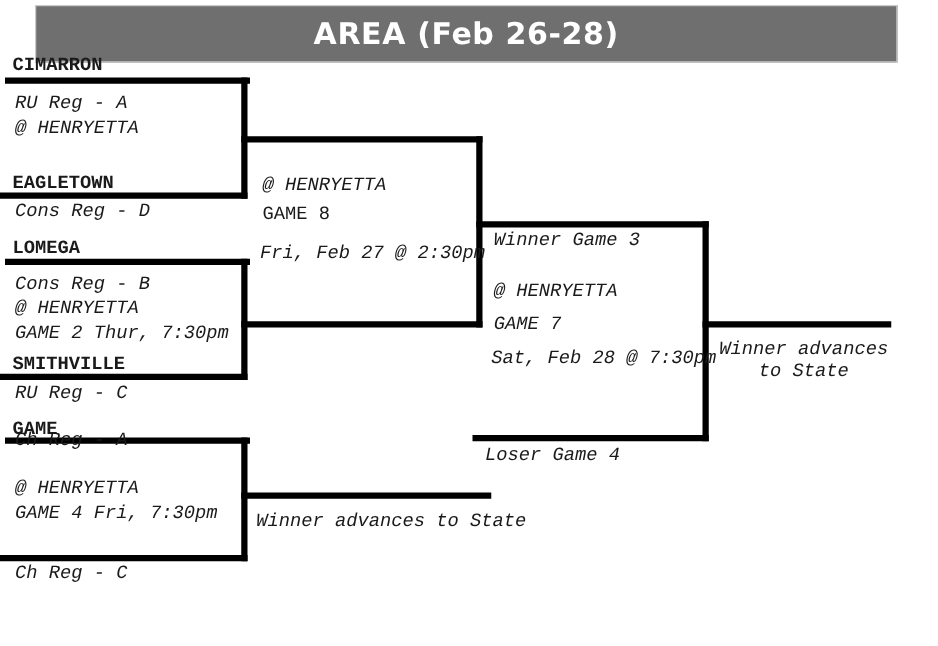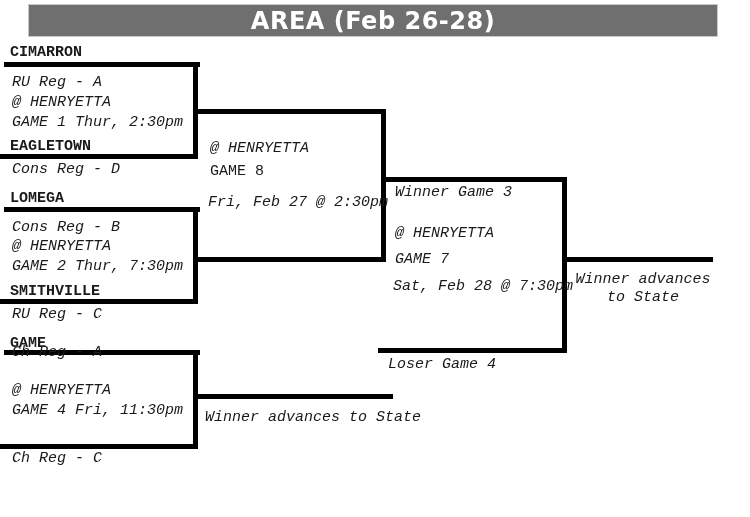--- a/index.html
+++ b/index.html
@@ -14,21 +14,21 @@
     background: #ffffff;
     font-family: "DejaVu Sans", "Liberation Sans", sans-serif;
     color: #1a1a1a;
     overflow: hidden;
   }
   .header-bar {
     position: absolute;
     left: 28px;
     top: 4px;
     width: 690px;
-    height: 33px;
+    height: 46px;
     background: #6f6f6f;
     border: 1px solid #c9c9c9;
     box-sizing: border-box;
     display: flex;
     align-items: center;
     justify-content: center;
   }
   .header-title {
     color: #ffffff;
     font-size: 24px;
@@ -87,21 +87,20 @@
   <div class="line h" style="left:562px; top:257px; width:151px;"></div>
 
   <div class="line h" style="left:4px;   top:350px; width:196px;"></div>
   <div class="line h" style="left:0px;   top:444px; width:198px;"></div>
   <div class="line v" style="left:193px; top:350px; height:99px;"></div>
   <div class="line h" style="left:193px; top:394px; width:200px;"></div>
 
   <div class="txt team" style="left:10px; top:44px;">CIMARRON</div>
   <div class="txt it" style="left:12px; top:74px;">RU Reg - A</div>
   <div class="txt it" style="left:12px; top:94px;">@ HENRYETTA</div>
-  <div class="txt it" style="left:12px; top:114px;">GAME 1 Thur, 2:30pm</div>
   <div class="txt team" style="left:10px; top:138px;">EAGLETOWN</div>
   <div class="txt it" style="left:12px; top:161px;">Cons Reg - D</div>
 
   <div class="txt team" style="left:10px; top:190px;">LOMEGA</div>
   <div class="txt it" style="left:12px; top:219px;">Cons Reg - B</div>
   <div class="txt it" style="left:12px; top:238px;">@ HENRYETTA</div>
   <div class="txt it" style="left:12px; top:258px;">GAME 2 Thur, 7:30pm</div>
   <div class="txt team" style="left:10px; top:283px;">SMITHVILLE</div>
   <div class="txt it" style="left:12px; top:306px;">RU Reg - C</div>
 
@@ -113,18 +112,18 @@
   <div class="txt it" style="left:395px; top:225px;">@ HENRYETTA</div>
   <div class="txt it" style="left:395px; top:251px;">GAME 7</div>
   <div class="txt it" style="left:393px; top:278px;">Sat, Feb 28 @ 7:30pm</div>
   <div class="txt it" style="left:388px; top:356px;">Loser Game 4</div>
 
   <div class="txt it note-wrap" style="left:570px; top:271px; width:146px;">Winner advances to State</div>
 
   <div class="txt team" style="left:10px; top:335px;">GAME</div>
   <div class="txt it" style="left:12px; top:344px;">Ch Reg - A</div>
   <div class="txt it" style="left:12px; top:382px;">@ HENRYETTA</div>
-  <div class="txt it" style="left:12px; top:402px;">GAME 4 Fri, 11:30pm</div>
+  <div class="txt it" style="left:12px; top:402px;">GAME 4 Fri, 7:30pm</div>
   <div class="txt it" style="left:12px; top:450px;">Ch Reg - C</div>
 
   <div class="txt it" style="left:205px; top:409px;">Winner advances to State</div>
 
 </div>
 
 </body></html>

